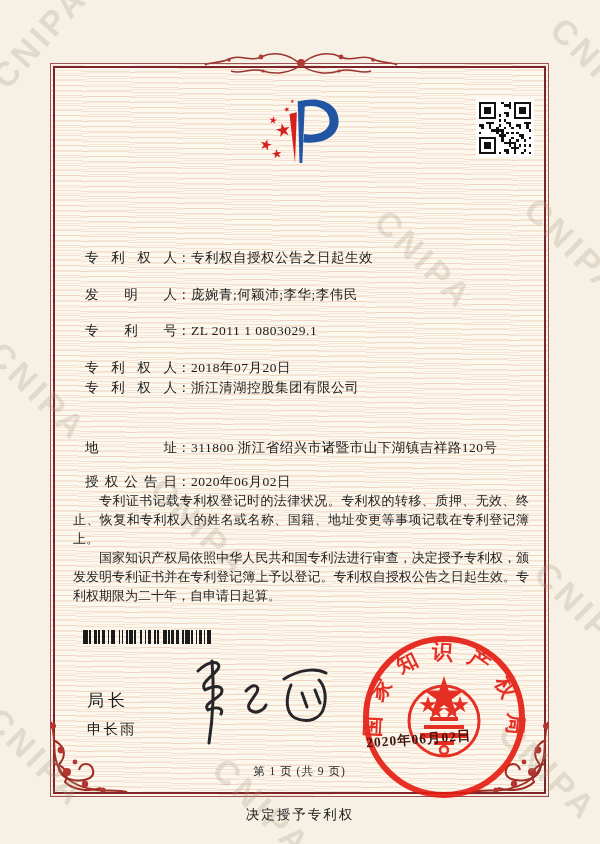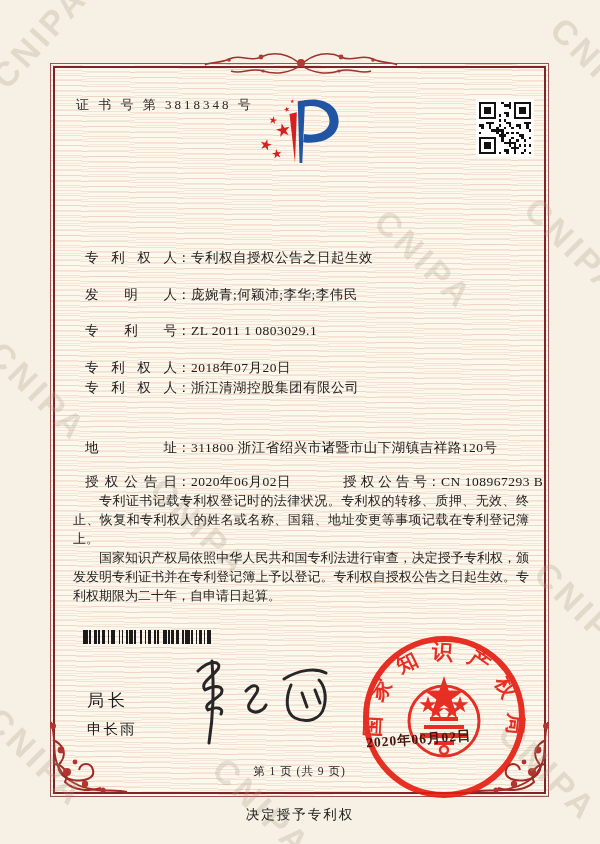--- a/index.html
+++ b/index.html
@@ -143,21 +143,20 @@
       <circle cx="22" cy="52" r="4"></circle>
         <circle cx="40" cy="64" r="3.2"></circle>
       <circle cx="58" cy="70" r="2.6"></circle>
         <circle cx="30" cy="42" r="2.4"></circle>
     </g>
   </svg>
 </div>
 
 <div class="content">
 
-  <div class="cert-no">证 书 号 第 3818348 号</div>
 
   <svg class="logo" viewBox="0 0 110 88">
 
     <path fill="#2155a3" d="M47,8 L55,7 L52,76 L49,76 Z"></path>
     <path fill="#2155a3" d="M54,7 C76,3 92,13 92,30 C92,47 74,56 53,53 L54,44 C70,47 82,40 82,30 C82,18 70,11 54,14 Z"></path>
 
     <path fill="#d61f1f" d="M38,22 L46,20 L44,76 Z"></path>
 
     <g fill="#d61f1f">
       <path d="M0,-1 L0.588,0.809 L-0.951,-0.309 L0.951,-0.309 L-0.588,0.809 Z" transform="translate(31,40) scale(8) rotate(-12)"></path>
@@ -280,23 +279,20 @@
     <div class="frow" style="top:130px">
       <span class="flabel">专利权人</span><span class="fcolon">：</span><span class="fvalue">浙江清湖控股集团有限公司</span>
     </div>
     <div class="frow" style="top:190px">
       <span class="flabel">地址</span><span class="fcolon">：</span><span class="fvalue">311800 浙江省绍兴市诸暨市山下湖镇吉祥路120号</span>
     </div>
     <div class="frow" style="top:224px; width:450px">
       <span>
         <span class="flabel">授权公告日</span><span class="fcolon">：</span><span class="fvalue">2020年06月02日</span>
       </span>
-      <span class="grant-no">
-        <span class="flabel">授权公告号</span><span class="fcolon">：</span><span class="fvalue">CN 108967293 B</span>
-      </span>
     </div>
   </div>
 
   <div class="body-text">
     <p>专利证书记载专利权登记时的法律状况。专利权的转移、质押、无效、终止、恢复和专利权人的姓名或名称、国籍、地址变更等事项记载在专利登记簿上。</p>
     <p>国家知识产权局依照中华人民共和国专利法进行审查，决定授予专利权，颁发发明专利证书并在专利登记簿上予以登记。专利权自授权公告之日起生效。专利权期限为二十年，自申请日起算。</p>
   </div>
 
   <div class="barcode" id="barcode">
       <span style="width: 4.65px; background: rgb(27, 27, 27);"></span>

